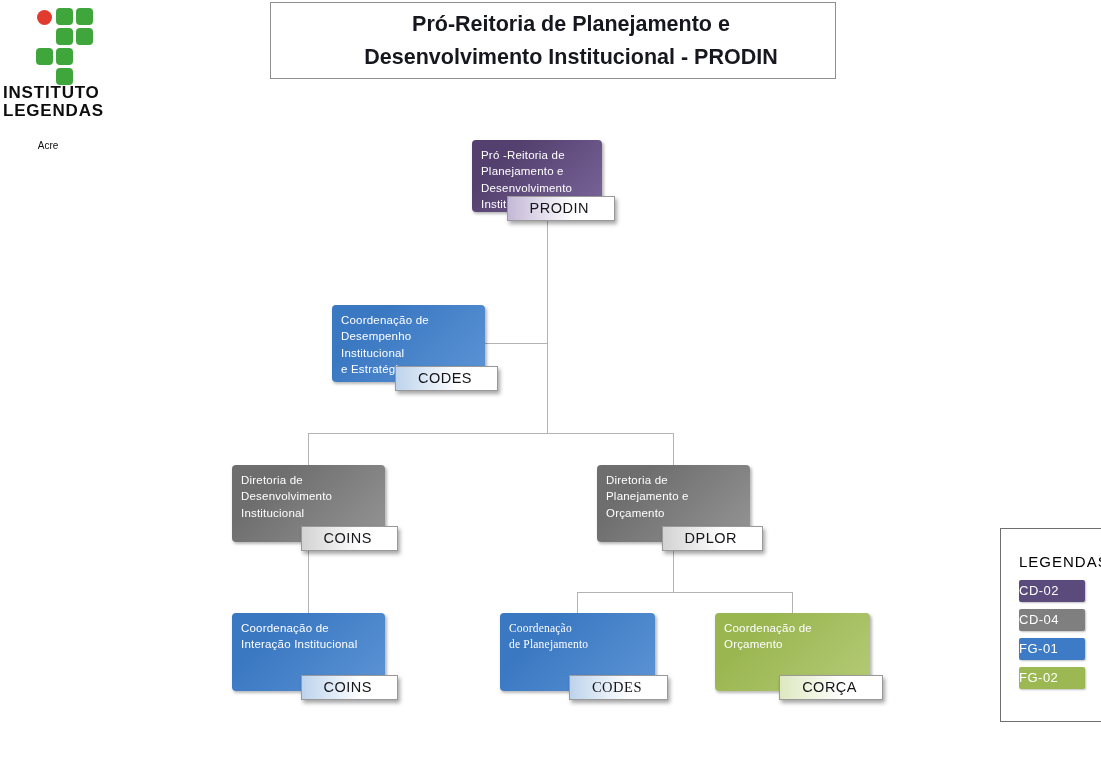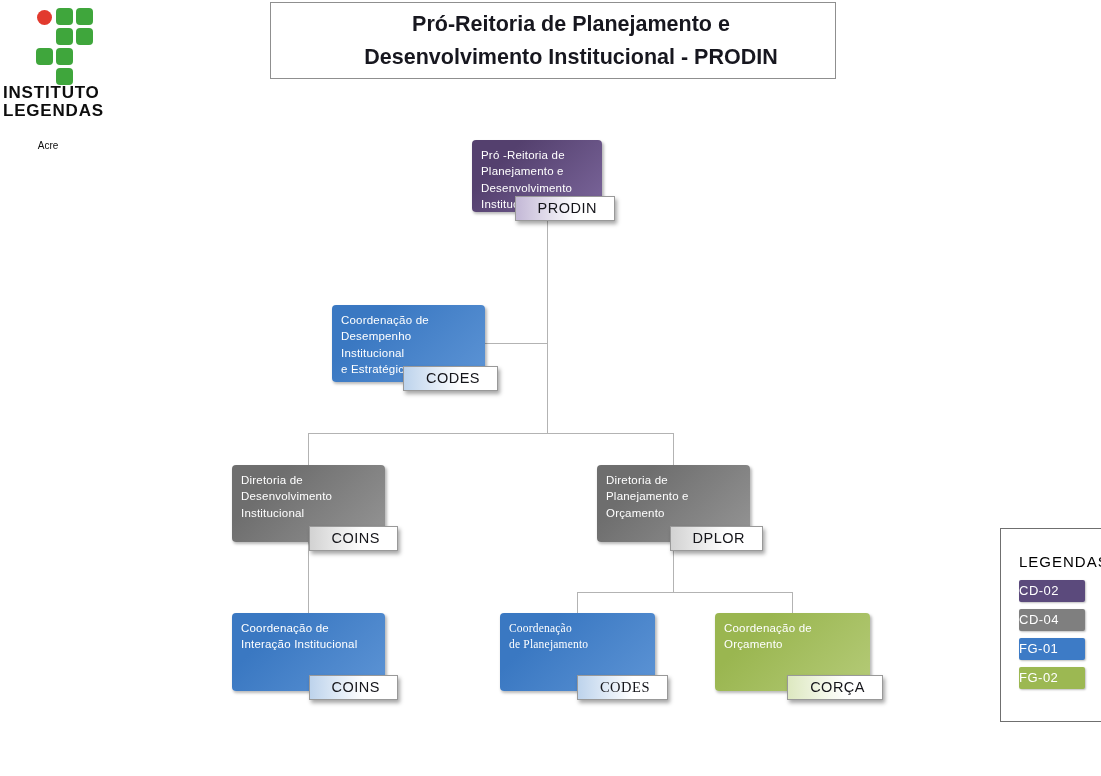--- a/index.html
+++ b/index.html
@@ -30,21 +30,21 @@
     background:linear-gradient(135deg, var(--c1) 25%, var(--c2) 100%);
     box-shadow:1.5px 2px 3px rgba(0,0,0,0.28);
     color:#fff;
   }
   .node-label {
     padding:7px 8px 0 9px; font-size:11.5px; line-height:1.42;
     white-space:pre-line; letter-spacing:0.2px;
   }
   .node-badge {
     position:absolute; right:-13px; bottom:-9px; height:23px; line-height:23px;
-    padding:0 17px 0 22px;
+    padding:0 25px 0 22px;
     background:linear-gradient(90deg, var(--tint), #ffffff 62%);
     border:1px solid #999; box-shadow:2px 3px 4px rgba(0,0,0,0.35);
     font-size:14.5px; color:#15151a; letter-spacing:0.5px; white-space:nowrap;
   }
 
   
   .connector { position:absolute; background:#b3b3b3; }
   .connector.h { height:1px; }
   .connector.v { width:1px; }
 

